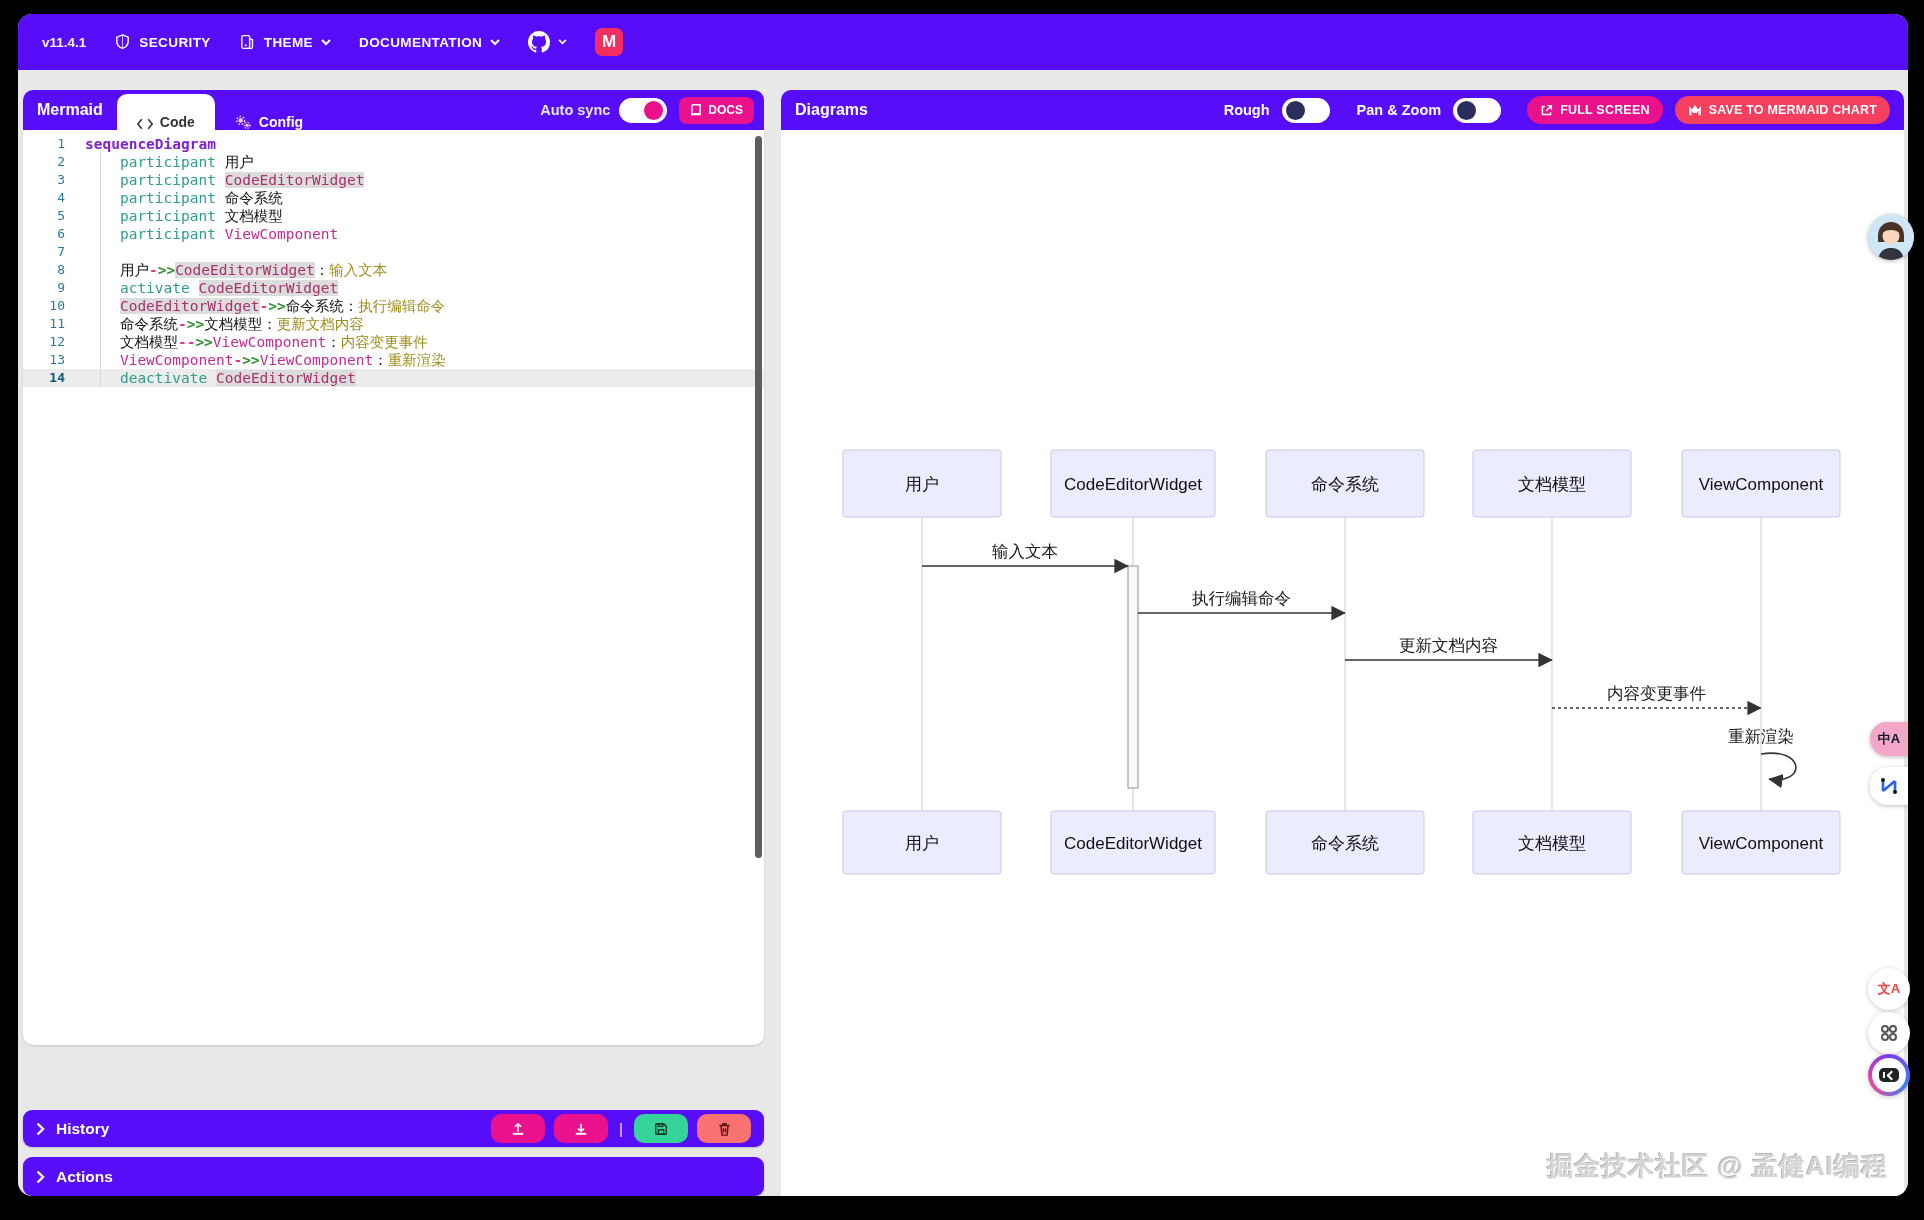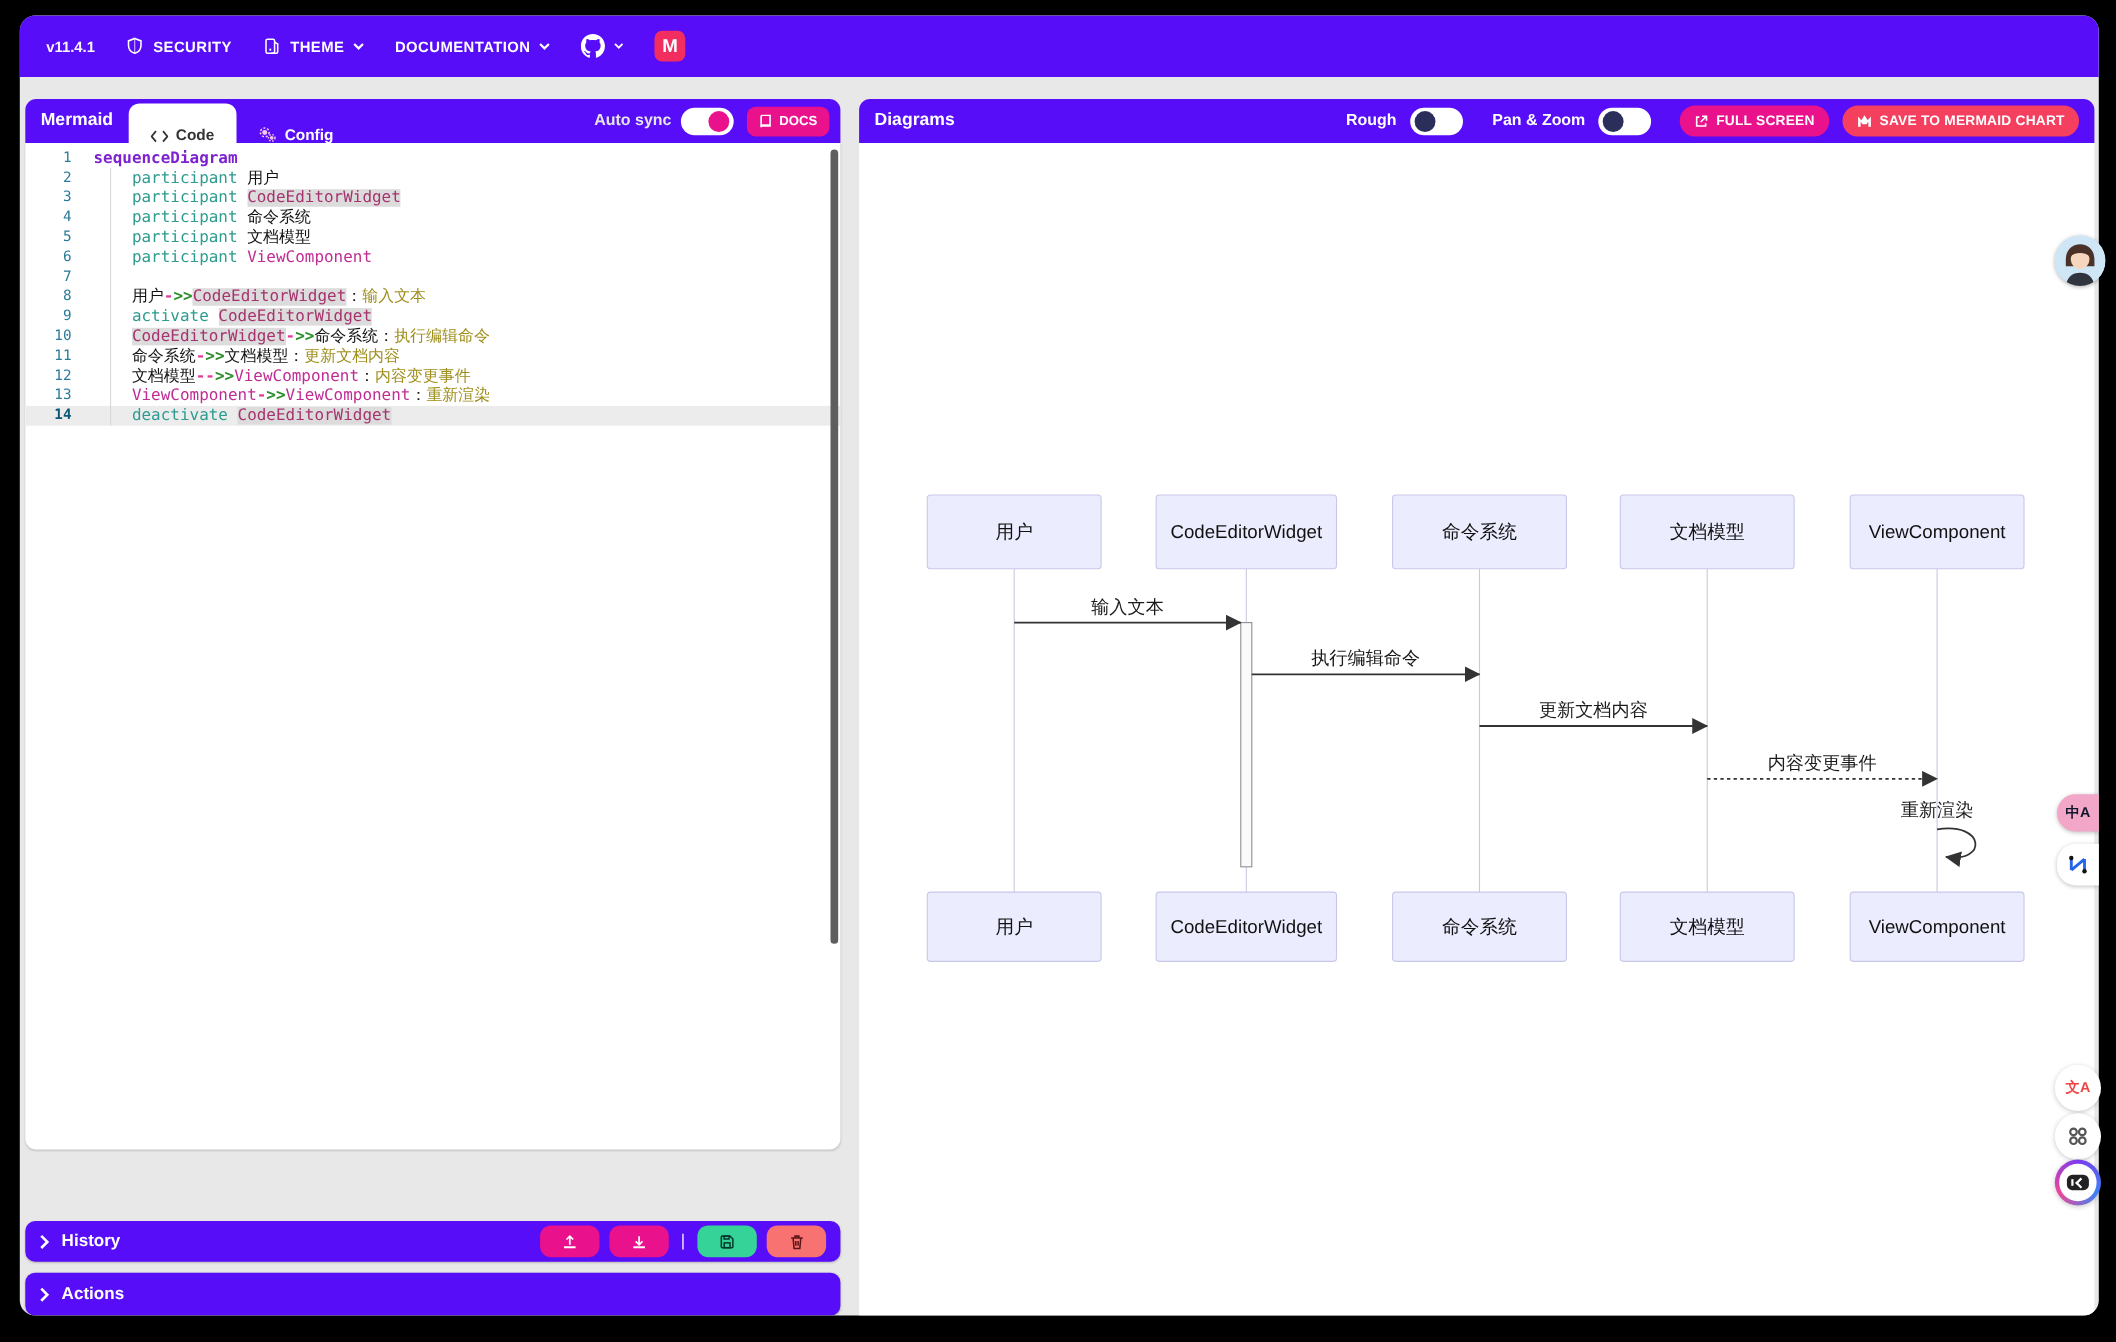--- a/index.html
+++ b/index.html
@@ -298,20 +298,21 @@
         <text x="564" y="718.5" font-size="17" fill="#111" text-anchor="middle" font-family="&quot;Liberation Sans&quot;,sans-serif">命令系统</text>
         <rect x="692" y="320" width="158" height="67" rx="3" fill="#ECECFF" stroke="#c7c7ea" stroke-width="1"></rect>
         <text x="771" y="359.5" font-size="17" fill="#111" text-anchor="middle" font-family="&quot;Liberation Sans&quot;,sans-serif">文档模型</text>
         <rect x="692" y="681" width="158" height="63" rx="3" fill="#ECECFF" stroke="#c7c7ea" stroke-width="1"></rect>
         <text x="771" y="718.5" font-size="17" fill="#111" text-anchor="middle" font-family="&quot;Liberation Sans&quot;,sans-serif">文档模型</text>
         <rect x="901" y="320" width="158" height="67" rx="3" fill="#ECECFF" stroke="#c7c7ea" stroke-width="1"></rect>
         <text x="980" y="359.5" font-size="17" fill="#111" text-anchor="middle" font-family="&quot;Liberation Sans&quot;,sans-serif">ViewComponent</text>
         <rect x="901" y="681" width="158" height="63" rx="3" fill="#ECECFF" stroke="#c7c7ea" stroke-width="1"></rect>
         <text x="980" y="718.5" font-size="17" fill="#111" text-anchor="middle" font-family="&quot;Liberation Sans&quot;,sans-serif">ViewComponent</text>
       </svg>
+    <div class="watermark">掘金技术社区 @ 孟健AI编程</div>
   </div>
 
 </div>
 
 <div class="avatar">
   <svg width="46" height="46" viewBox="0 0 46 46">
     <circle cx="23" cy="23" r="23" fill="#cfe6f7"></circle>
     <path d="M10 22c0-9 6-14 13-14s13 5 13 14v6H10z" fill="#4a3228"></path>
     <circle cx="23" cy="22" r="8.5" fill="#f6d7bd"></circle>
     <path d="M14 19c1-6 5-8 9-8s8 2 9 8c-3-2-5-3-9-3s-6 1-9 3z" fill="#4a3228"></path>

